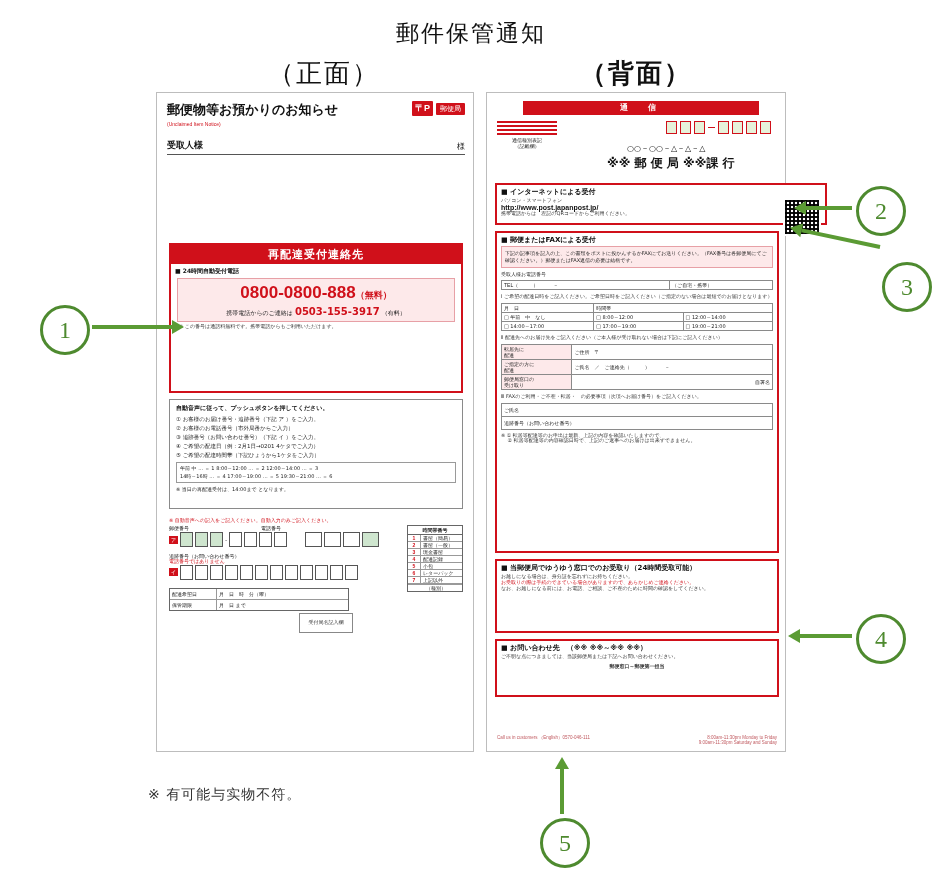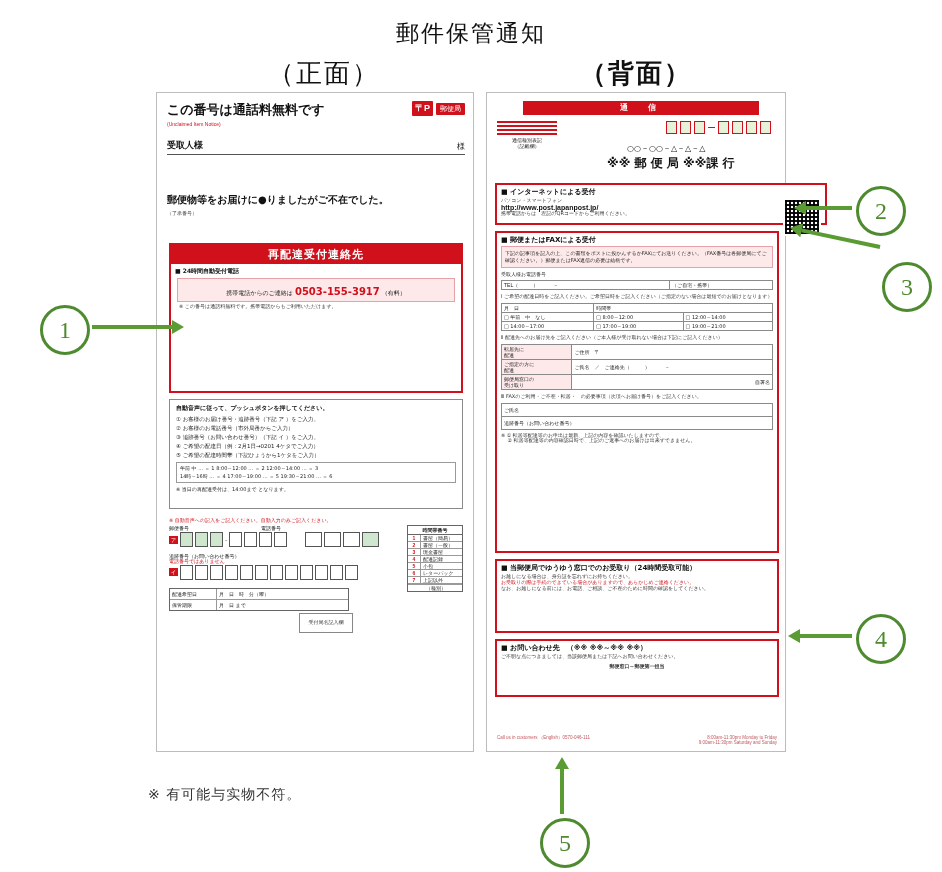--- a/index.html
+++ b/index.html
@@ -259,43 +259,42 @@
 
 <div class="page-title cjk">郵件保管通知</div>
 <div class="side-label front cjk">（正面）</div>
 <div class="side-label back cjk">（背面）</div>
 <div class="footnote cjk">※ 有可能与实物不符。</div>
 
 <div class="card front">
 
   <div class="front-head">
     <div>
-      <div class="title-ja cjk">この番号は通話料無料です</div>
+      <div class="title-ja cjk">郵便物等お預かりのお知らせ</div>
       <div class="title-en">(Unclaimed Item Notice)</div>
     </div>
     <div class="logo-box">
       <span class="logo-mark">〒P</span>
       <span class="logo-text cjk">郵便局</span>
     </div>
   </div>
 
   <div class="field-row cjk" style="top:46px;">
     <span>受取人様</span>
     <span class="suffix">様</span>
   </div>
 
-  <div class="front-notice cjk">
-    <div>郵便物等をお届けに●りましたがご不在でした。</div>
-    <div class="sub">（了承番号）</div>
-  </div>
 
   <div class="redblock">
     <div class="redbar cjk">再配達受付連絡先</div>
     <div class="sec-head cjk">■ 24時間自動受付電話</div>
     <div class="phone-box">
+      <div class="phone-main">
+        <span>0800-0800-888</span><span class="free cjk">（無料）</span>
+      </div>
       <div class="phone-sub cjk">
         <span>携帯電話からのご連絡は</span>
         <span class="num">0503-155-3917</span>
         <span>（有料）</span>
       </div>
     </div>
     <div class="t5 cjk" style="padding:0 8px;">※ この番号は通話料無料です。携帯電話からもご利用いただけます。</div>
   </div>
 
   <div class="steps-box">

